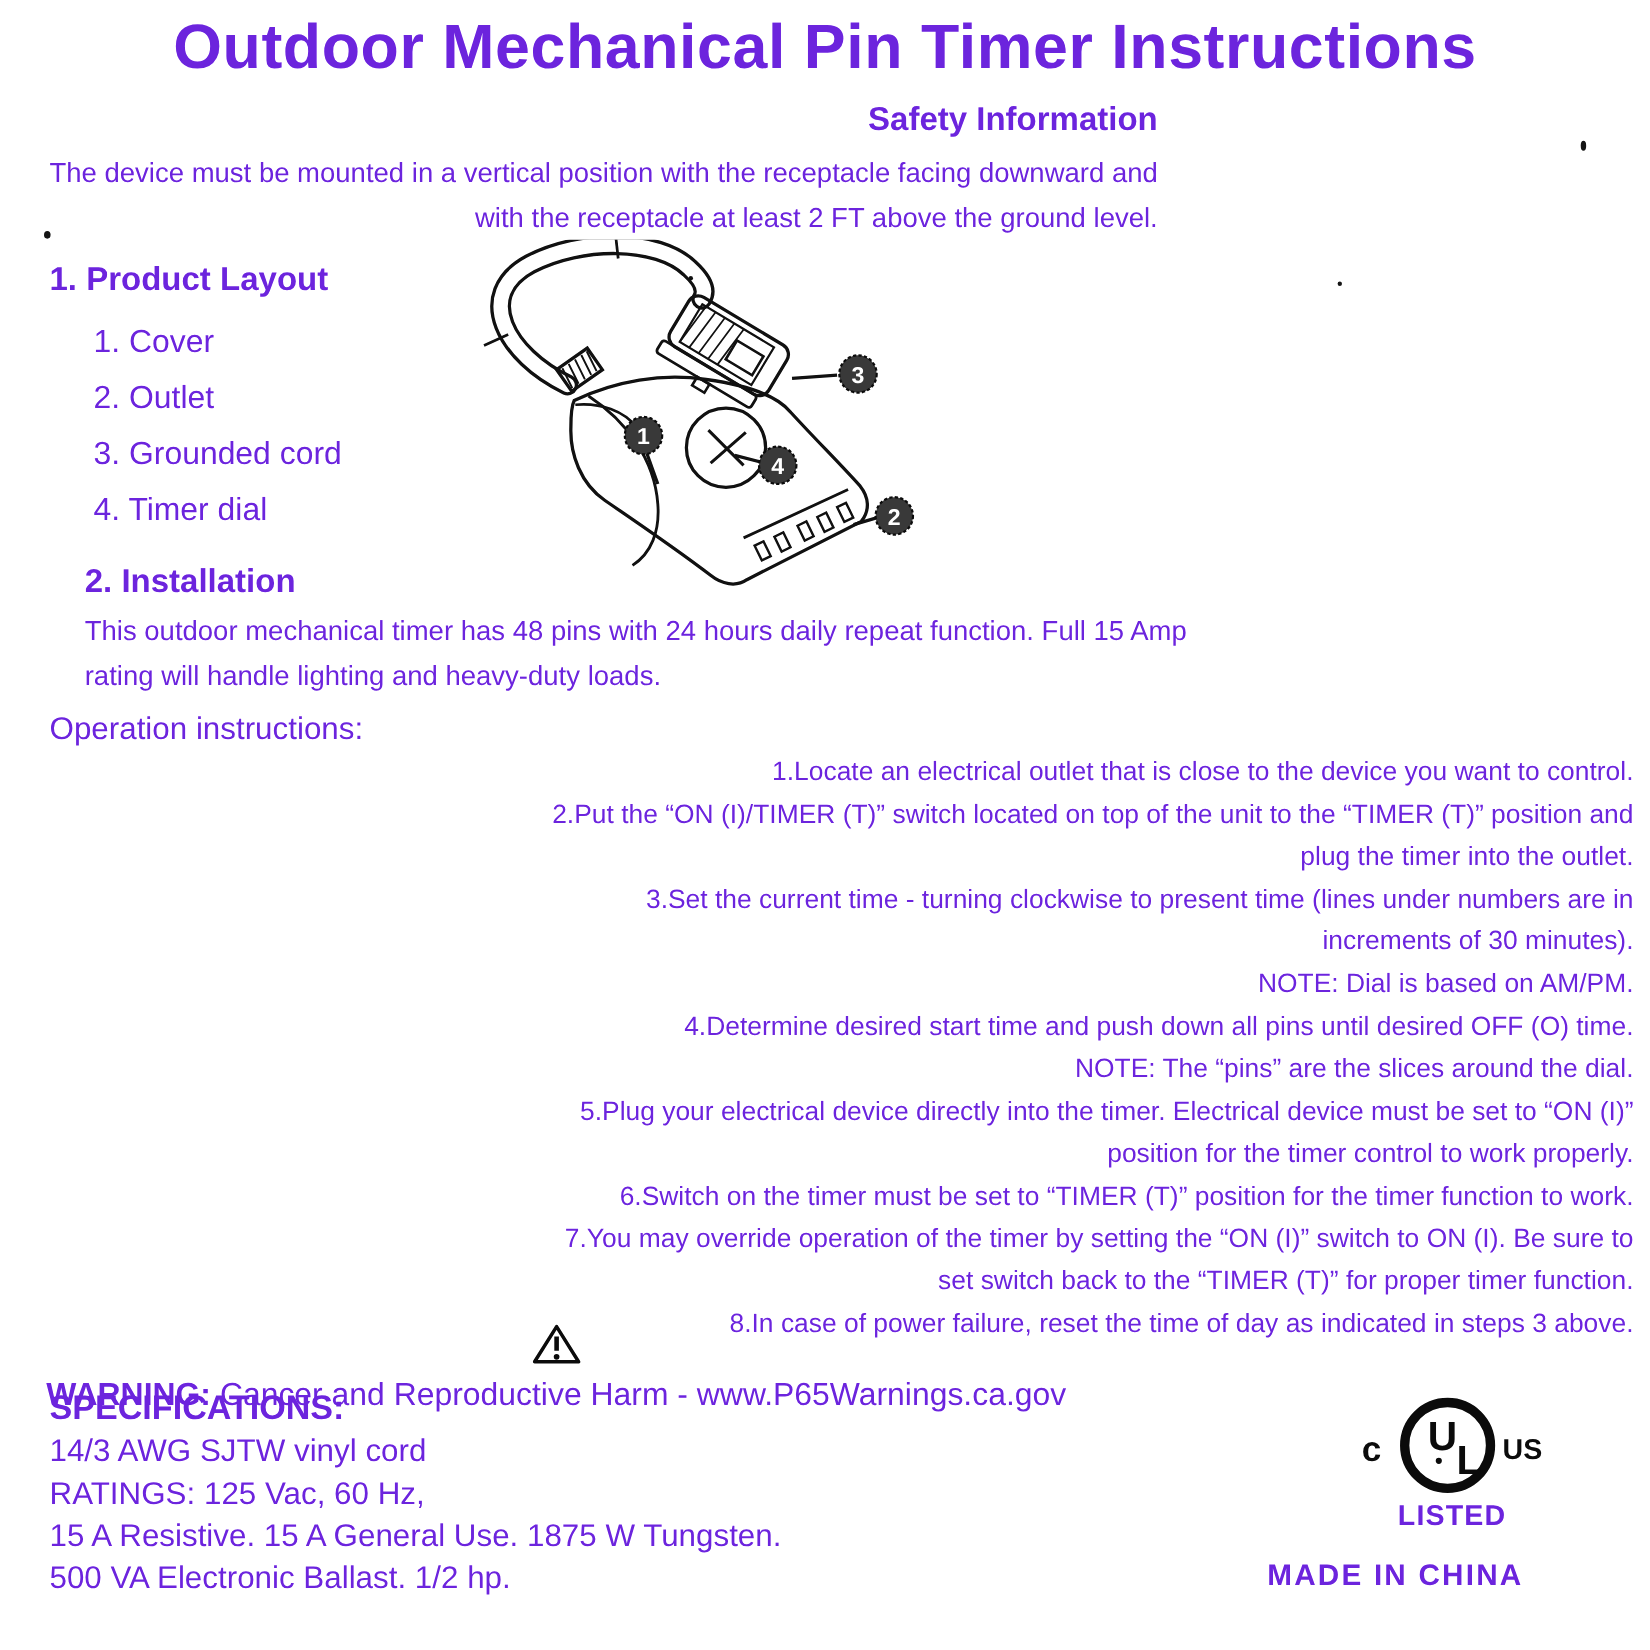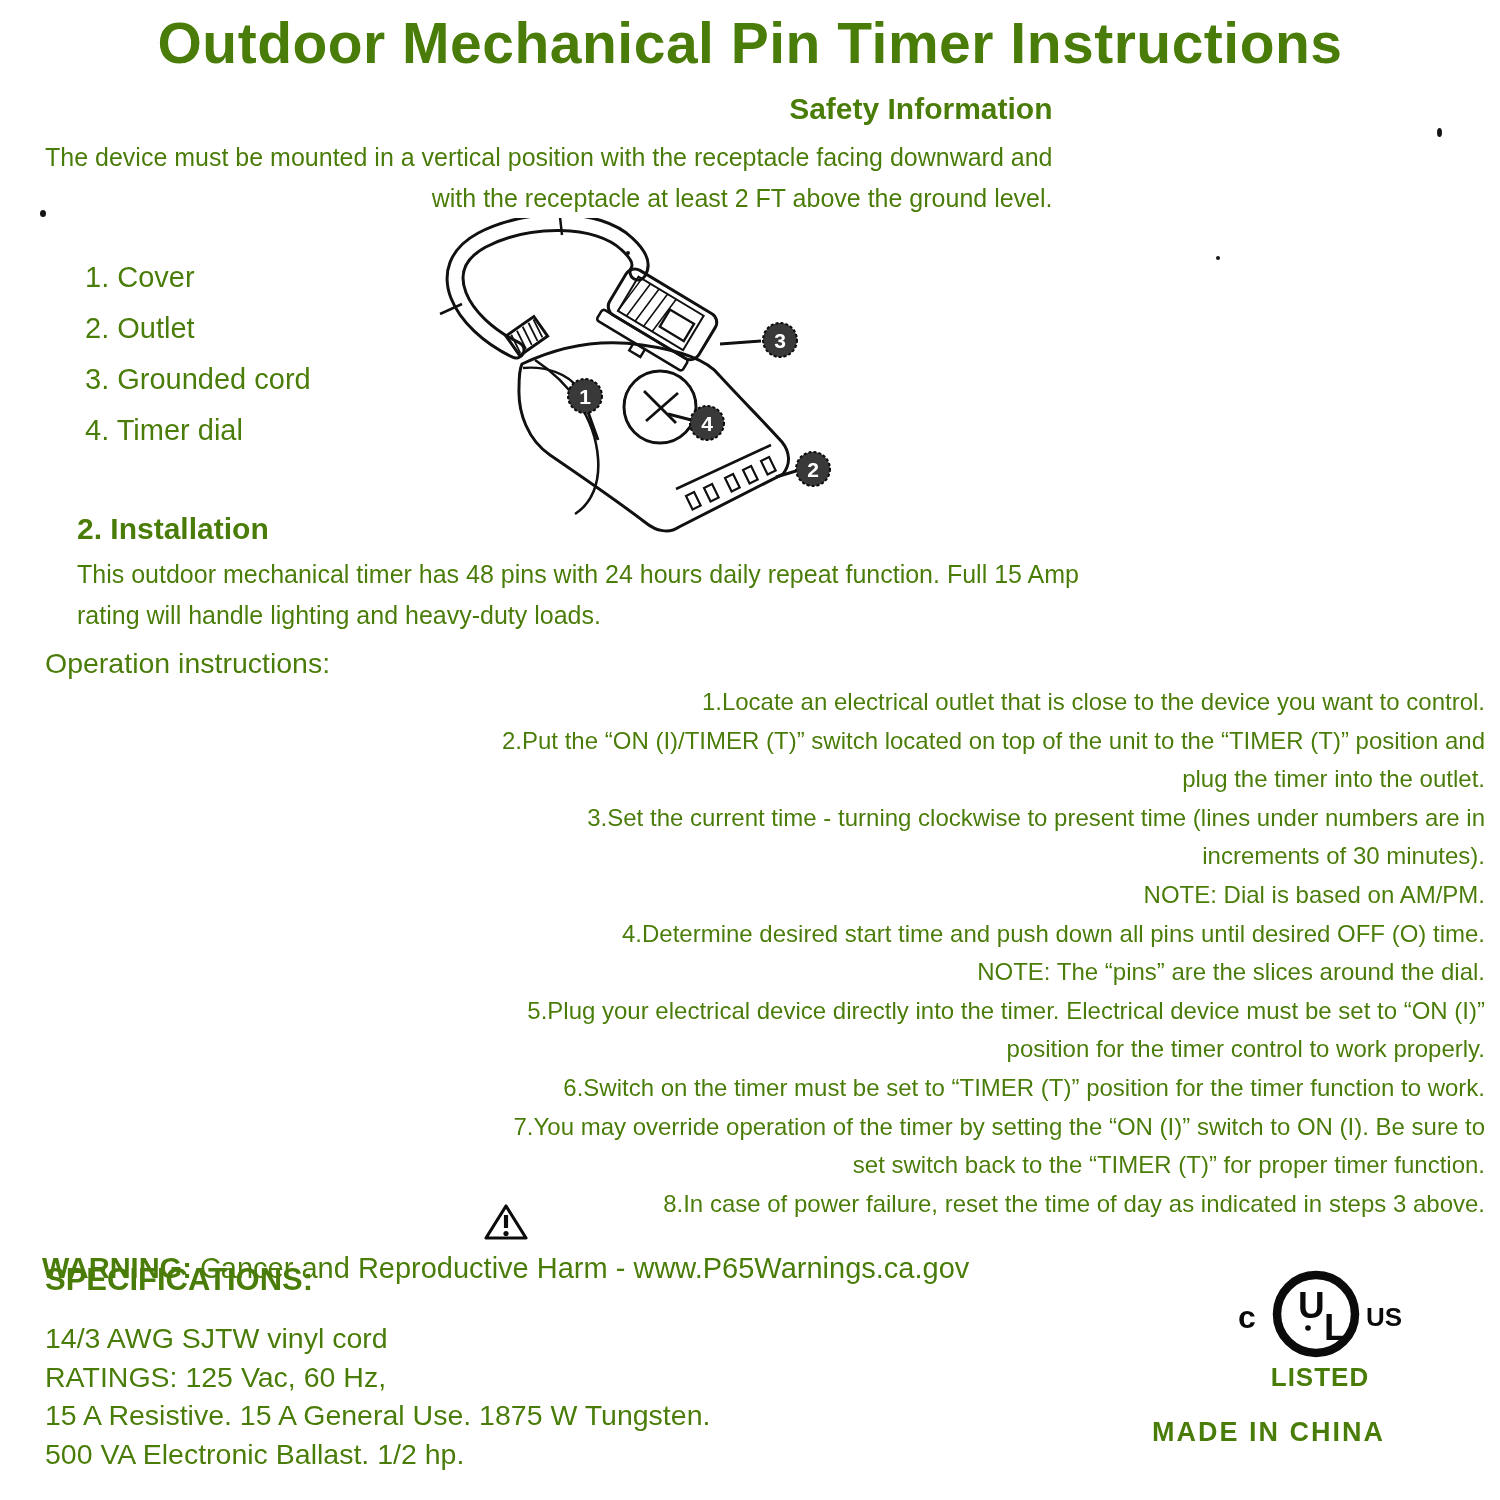--- a/index.html
+++ b/index.html
@@ -1,18 +1,18 @@
 <!DOCTYPE html>
 <html><head>
 <meta charset="utf-8">
 <style>
   html,body { margin:0; padding:0; background:#ffffff; }
   .page {
     position:relative; width:1500px; height:1500px; background:#ffffff;
-    color:#4d7c0f; font-family:"Liberation Sans", sans-serif;
+    color:#6d28d9; font-family:"Liberation Sans", sans-serif;
     overflow:hidden; filter: blur(0.3px) contrast(1.05);
   }
   .abs { position:absolute; }
 
   .doc-title {
     top:10px; left:0; width:100%; text-align:center;
     font-size:57px; font-weight:bold; letter-spacing:0.5px; margin:0;
   }
 
   .h2 { font-size:30px; font-weight:bold; margin:0; }
@@ -35,21 +35,21 @@
   .op-num { display:inline-block; min-width:40px; }
   .op-cont, .op-note { margin-left:40px; }
 
   .warning-row { top:1202px; left:42px; display:flex; align-items:center; gap:10px;flex-direction:column; }
   .warning-row .wtext { font-size:29px; white-space:nowrap; }
   .warning-row .wlabel { font-weight:bold; }
 
   .specs { top:1262px; left:45px; }
   .specs .h2 { font-size:31px; }
   .spec-line { font-size:28.5px; line-height:38.5px; white-space:nowrap; }
-  .spec-line:first-of-type { margin-top:21px; }
+  .spec-line:first-of-type { margin-top:2px; }
   .spec-bold { font-weight:normal; }
 
   .cert { top:1268px; left:1232px; width:176px; text-align:center; }
   .cert .listed { font-size:26px; font-weight:bold; letter-spacing:1px; margin-top:2px; }
   .made-in { top:1417px; left:1152px; font-size:27px; font-weight:bold; letter-spacing:2px; white-space:nowrap; }
 
   .speck { position:absolute; background:#1a1a1a; border-radius:50%; }
   .speck-a { width:5px; height:9px; top:128px; left:1437px; }
   .speck-b { width:6px; height:7px; top:210px; left:40px; }
   .speck-c { width:4px; height:4px; top:256px; left:1216px; }
@@ -66,20 +66,21 @@
 
   <section class="abs safety">
     <h2 class="h2">Safety Information</h2>
     <div class="body-lines">
       <div class="body-line">The device must be mounted in a vertical position with the receptacle facing downward and</div>
       <div class="body-line">with the receptacle at least 2 FT above the ground level.</div>
     </div>
   </section>
 
   <section class="abs layout-sec">
+    <h2 class="h2">1. Product Layout</h2>
     <div class="layout-items">
       <div class="layout-item">1. Cover</div>
       <div class="layout-item">2. Outlet</div>
       <div class="layout-item">3. Grounded cord</div>
       <div class="layout-item">4. Timer dial</div>
     </div>
   </section>
 
   <svg class="abs" style="left:420px; top:218px;" width="455" height="322" viewBox="0 0 455 322">
 

